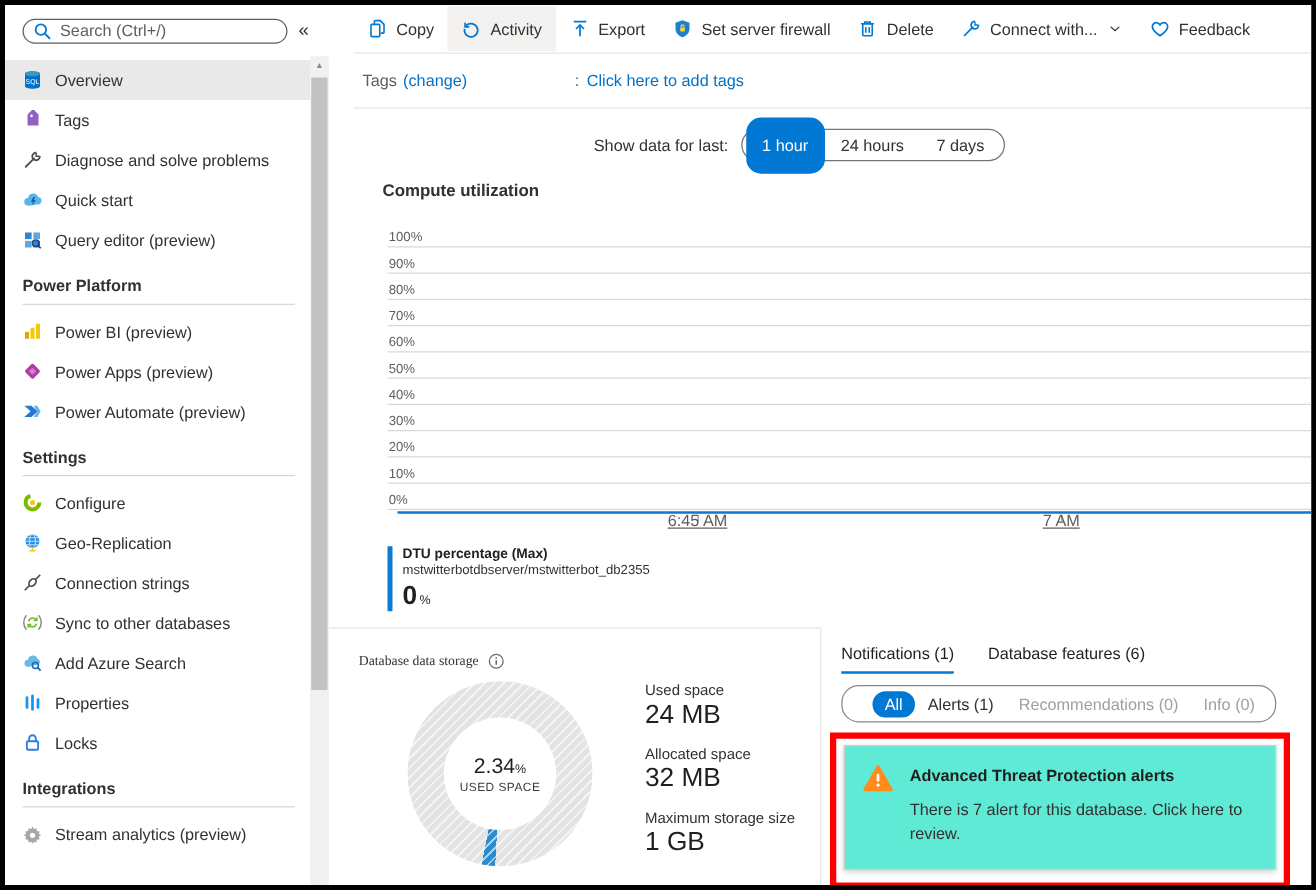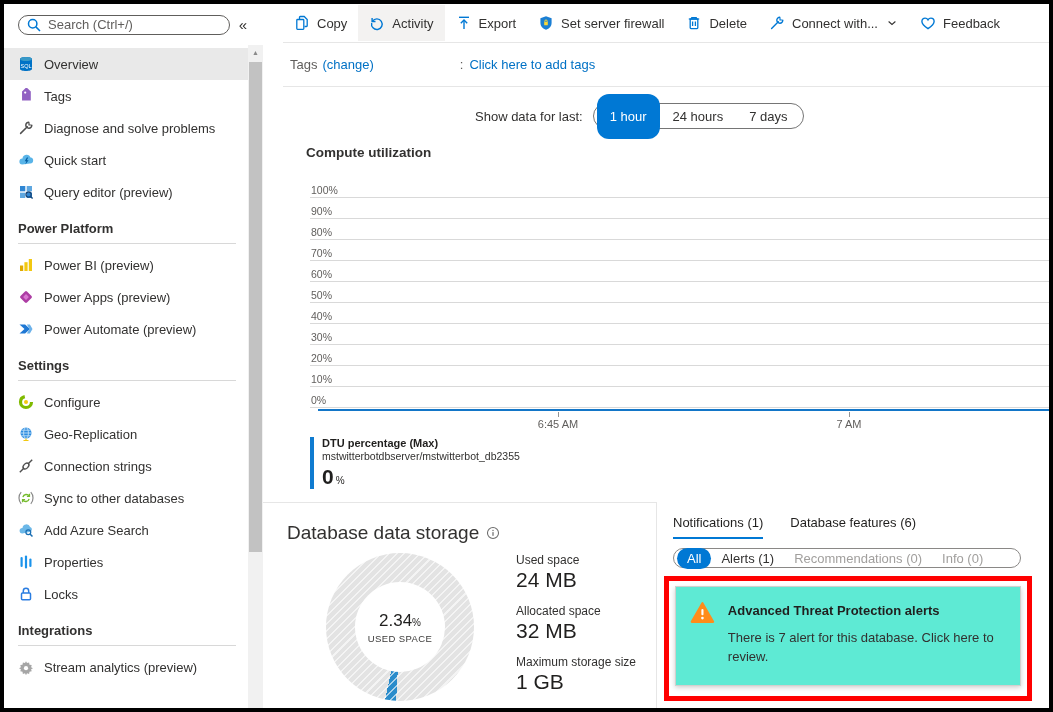--- a/index.html
+++ b/index.html
@@ -47,54 +47,54 @@
   
   .chart-title{position:absolute;top:58px;left:43px;font-size:13.5px;font-weight:bold;color:#323130;}
   .plot{position:absolute;top:110px;left:47px;right:0;height:246px;}
   .gl{position:absolute;left:0;right:0;border-top:1px solid #d9d9d9;}
   .gl span{position:absolute;top:-14px;left:1px;font-size:10.5px;color:#605e5c;}
   .gl.g0{top:0}.gl.g1{top:21px}.gl.g2{top:42px}.gl.g3{top:63px}.gl.g4{top:84px}.gl.g5{top:105px}
   .gl.g6{top:126px}.gl.g7{top:147px}.gl.g8{top:168px}.gl.g9{top:189px}.gl.g10{top:210px}
   .zero-line{position:absolute;top:212px;left:8px;right:0;height:2px;background:#1376c8;}
   .xtick{position:absolute;top:215px;height:5px;width:0;border-left:1px solid #949494;}
   .xtick.t0{left:248px}.xtick.t1{left:539px}
-  .xlabel{position:absolute;top:221px;transform:translateX(-50%);font-size:11px;color:#605e5c;white-space:nowrap;}
+  .xlabel{position:absolute;top:212px;transform:translateX(-50%);font-size:13px;color:#605e5c;white-space:nowrap;text-decoration:underline;}
   .xlabel.t0{left:248px}.xlabel.t1{left:539px}
   
   .legend{position:absolute;top:350px;left:47px;display:flex;}
   .legend-bar{width:4px;background:#0f7bd0;flex:none;}
   .legend-text{margin-left:8px;}
   .lg-name{font-size:11px;font-weight:bold;color:#201f1e;}
   .lg-res{font-size:10.5px;color:#323130;margin-top:1px;}
   .lg-val{font-size:21px;font-weight:bold;color:#201f1e;margin-top:3px;}
   .lg-unit{font-size:10px;font-weight:normal;margin-left:2px;}
   
   .bottom{position:absolute;top:415px;left:0;right:0;bottom:0;display:flex;}
   .storage{width:393px;flex:none;border-top:1px solid #e6e6e6;box-sizing:border-box;padding:19px 0 0 24px;}
-  .storage-title{display:flex;align-items:center;gap:7px;font-size:19px;color:#323130;}
+  .storage-title{display:flex;align-items:center;gap:7px;font-size:11px;color:#323130;font-family:Liberation Serif, serif;}
   .storage-body{display:flex;margin-top:9px;}
   .donut-wrap{width:148px;height:148px;position:relative;margin-left:39px;flex:none;}
   .donut{width:148px;height:148px;border-radius:50%;
     background-image:repeating-linear-gradient(135deg,rgba(255,255,255,.6) 0 1.5px,transparent 1.5px 5.5px),
                      conic-gradient(#e3e3e3 0deg 183deg,#2b8ccb 183deg 191.5deg,#e3e3e3 191.5deg 360deg);}
   .donut-hole{position:absolute;inset:29px;background:#fff;border-radius:50%;display:flex;flex-direction:column;align-items:center;justify-content:center;}
   .center-val{font-size:17px;font-weight:normal;color:#201f1e;}
   .center-unit{font-size:10px;}
   .center-sub{font-size:9.5px;color:#3b3a39;letter-spacing:.4px;margin-top:2px;}
   .stats{margin-left:42px;padding-top:0;}
   .stat{margin-bottom:12px;}
   .stat-label{font-size:12px;color:#323130;}
   .stat-value{font-size:21px;color:#201f1e;margin-top:1px;}
   
   .notif{flex:1;border-left:1px solid #e6e6e6;box-sizing:border-box;padding:13px 16px 0 16px;min-width:0;}
   .tabs{display:flex;gap:27px;}
   .tab{font-size:13px;color:#201f1e;padding-bottom:9px;cursor:pointer;position:relative;white-space:nowrap;}
   .tab.active::after{content:"";position:absolute;left:0;right:0;bottom:0;height:2px;background:#0078d4;}
-  .filters{margin-top:9px;border:1px solid #8a8886;border-radius:14px;height:20px;display:flex;align-items:center;
-           justify-content:flex-start;padding:0 6px 0 3px;box-sizing:border-box;width:348px;}
+  .filters{margin-top:9px;border:1px solid #8a8886;border-radius:14px;height:30px;display:flex;align-items:center;
+           justify-content:flex-end;padding:0 6px 0 3px;box-sizing:border-box;width:348px;}
   .filters .seg{padding:3px 10px;}
   .alert-outline{margin:8px 1px 0 -9px;border:5px solid #f00;padding:5px 6px 10px 6px;}
   .alert-card{background:#5eead4;border:1px solid #d2d0ce;box-shadow:0 1.6px 5px rgba(0,0,0,.2);
               padding:13px 16px 18px 14px;display:flex;gap:13px;cursor:pointer;}
   .alert-title{font-size:13px;font-weight:bold;color:#201f1e;margin-top:3px;}
   .alert-body{font-size:13px;color:#323130;margin-top:11px;line-height:1.45;max-width:300px;}
 </style>
 </head>
 <body>
 

